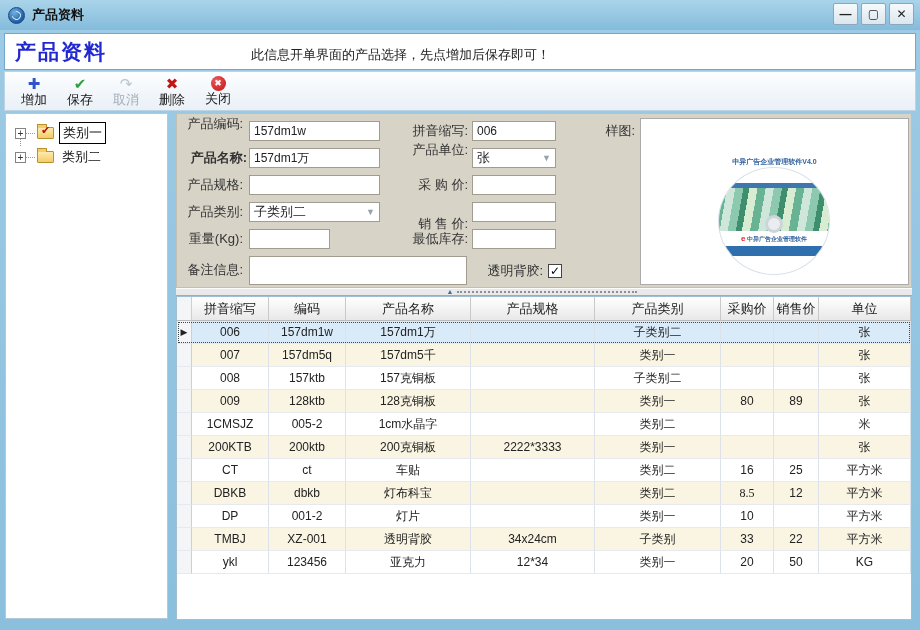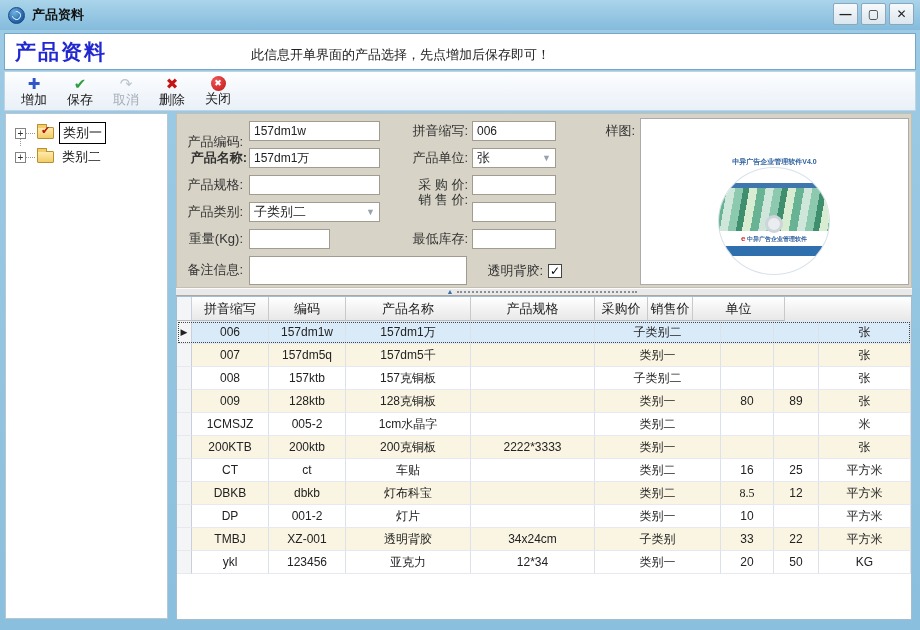--- a/index.html
+++ b/index.html
@@ -162,45 +162,45 @@
     </div>
     <div class="tree-item" style="top:32px;">
       <div class="expander">+</div>
       <div class="t-conn"></div>
       <div class="folder"></div>
       <div class="tree-lbl">类别二</div>
     </div>
   </div>
 
   <div class="form-panel">
-    <div class="lbl" style="left:0px;top:18px;width:66px;">产品编码:</div>
+    <div class="lbl" style="left:0px;top:0;width:66px;">产品编码:</div>
     <input class="inp" style="left: 72px; top: 7px; width: 131px;" value="157dm1w">
     <div class="lbl" style="left:225px;top:7px;width:66px;">拼音缩写:</div>
     <input class="inp" style="left: 295px; top: 7px; width: 84px;" value="006">
     <div class="lbl" style="left:382px;top:7px;width:76px;">样图:</div>
 
     <div class="lbl" style="left:4px;top:34px;width:66px;font-weight:bold;">产品名称:</div>
     <input class="inp" style="left: 72px; top: 34px; width: 131px;" value="157dm1万">
-    <div class="lbl" style="left:225px;top:34px;width:66px;">产品单位:</div>
+    <div class="lbl" style="left:225px;top:26px;width:66px;">产品单位:</div>
     <div class="drop" style="left:295px;top:34px;width:84px;">
       <span>张</span>
         <span class="arr">▼</span>
     </div>
 
     <div class="lbl" style="left:0px;top:61px;width:66px;">产品规格:</div>
     <input class="inp" style="left: 72px; top: 61px; width: 131px;" value="">
     <div class="lbl" style="left:225px;top:61px;width:66px;">采 购 价:</div>
     <input class="inp" style="left: 295px; top: 61px; width: 84px;" value="">
 
     <div class="lbl" style="left:0px;top:88px;width:66px;">产品类别:</div>
     <div class="drop" style="left:72px;top:88px;width:131px;">
       <span>子类别二</span>
         <span class="arr">▼</span>
     </div>
-    <div class="lbl" style="left:225px;top:76px;width:66px;">销 售 价:</div>
+    <div class="lbl" style="left:225px;top:100px;width:66px;">销 售 价:</div>
     <input class="inp" style="left: 295px; top: 88px; width: 84px;" value="">
 
     <div class="lbl" style="left:0px;top:115px;width:66px;">重量(Kg):</div>
     <input class="inp" style="left: 72px; top: 115px; width: 81px;" value="">
     <div class="lbl" style="left:225px;top:115px;width:66px;">最低库存:</div>
     <input class="inp" style="left: 295px; top: 115px; width: 84px;" value="">
 
     <div class="lbl" style="left:0px;top:146px;width:66px;">备注信息:</div>
     <textarea class="inp" style="left: 72px; top: 142px; width: 218px; height: 29px;"></textarea>
     <div class="lbl" style="left:290px;top:147px;width:76px;">透明背胶:</div>
@@ -223,20 +223,21 @@
     <span class="dots"></span>
   </div>
 
   <div class="grid" id="grid">
       <div class="g-head">
         <div class="cell gutter" style="width: 15px;"></div>
         <div class="cell" style="width: 77px;">拼音缩写</div>
         <div class="cell" style="width: 77px;">编码</div>
         <div class="cell" style="width: 125px;">产品名称</div>
         <div class="cell" style="width: 124px;">产品规格</div>
+        <div class="cell" style="width: 126px;">产品类别</div>
         <div class="cell" style="width: 53px;">采购价</div>
         <div class="cell" style="width: 45px;">销售价</div>
         <div class="cell" style="width: 92px;">单位</div>
       </div>
       <div class="g-row selected">
         <div class="cell gutter" style="width: 15px;">
           <span class="row-marker">▶</span>
         </div>
         <div class="cell" style="width: 77px;">006</div>
         <div class="cell" style="width: 77px;">157dm1w</div>

